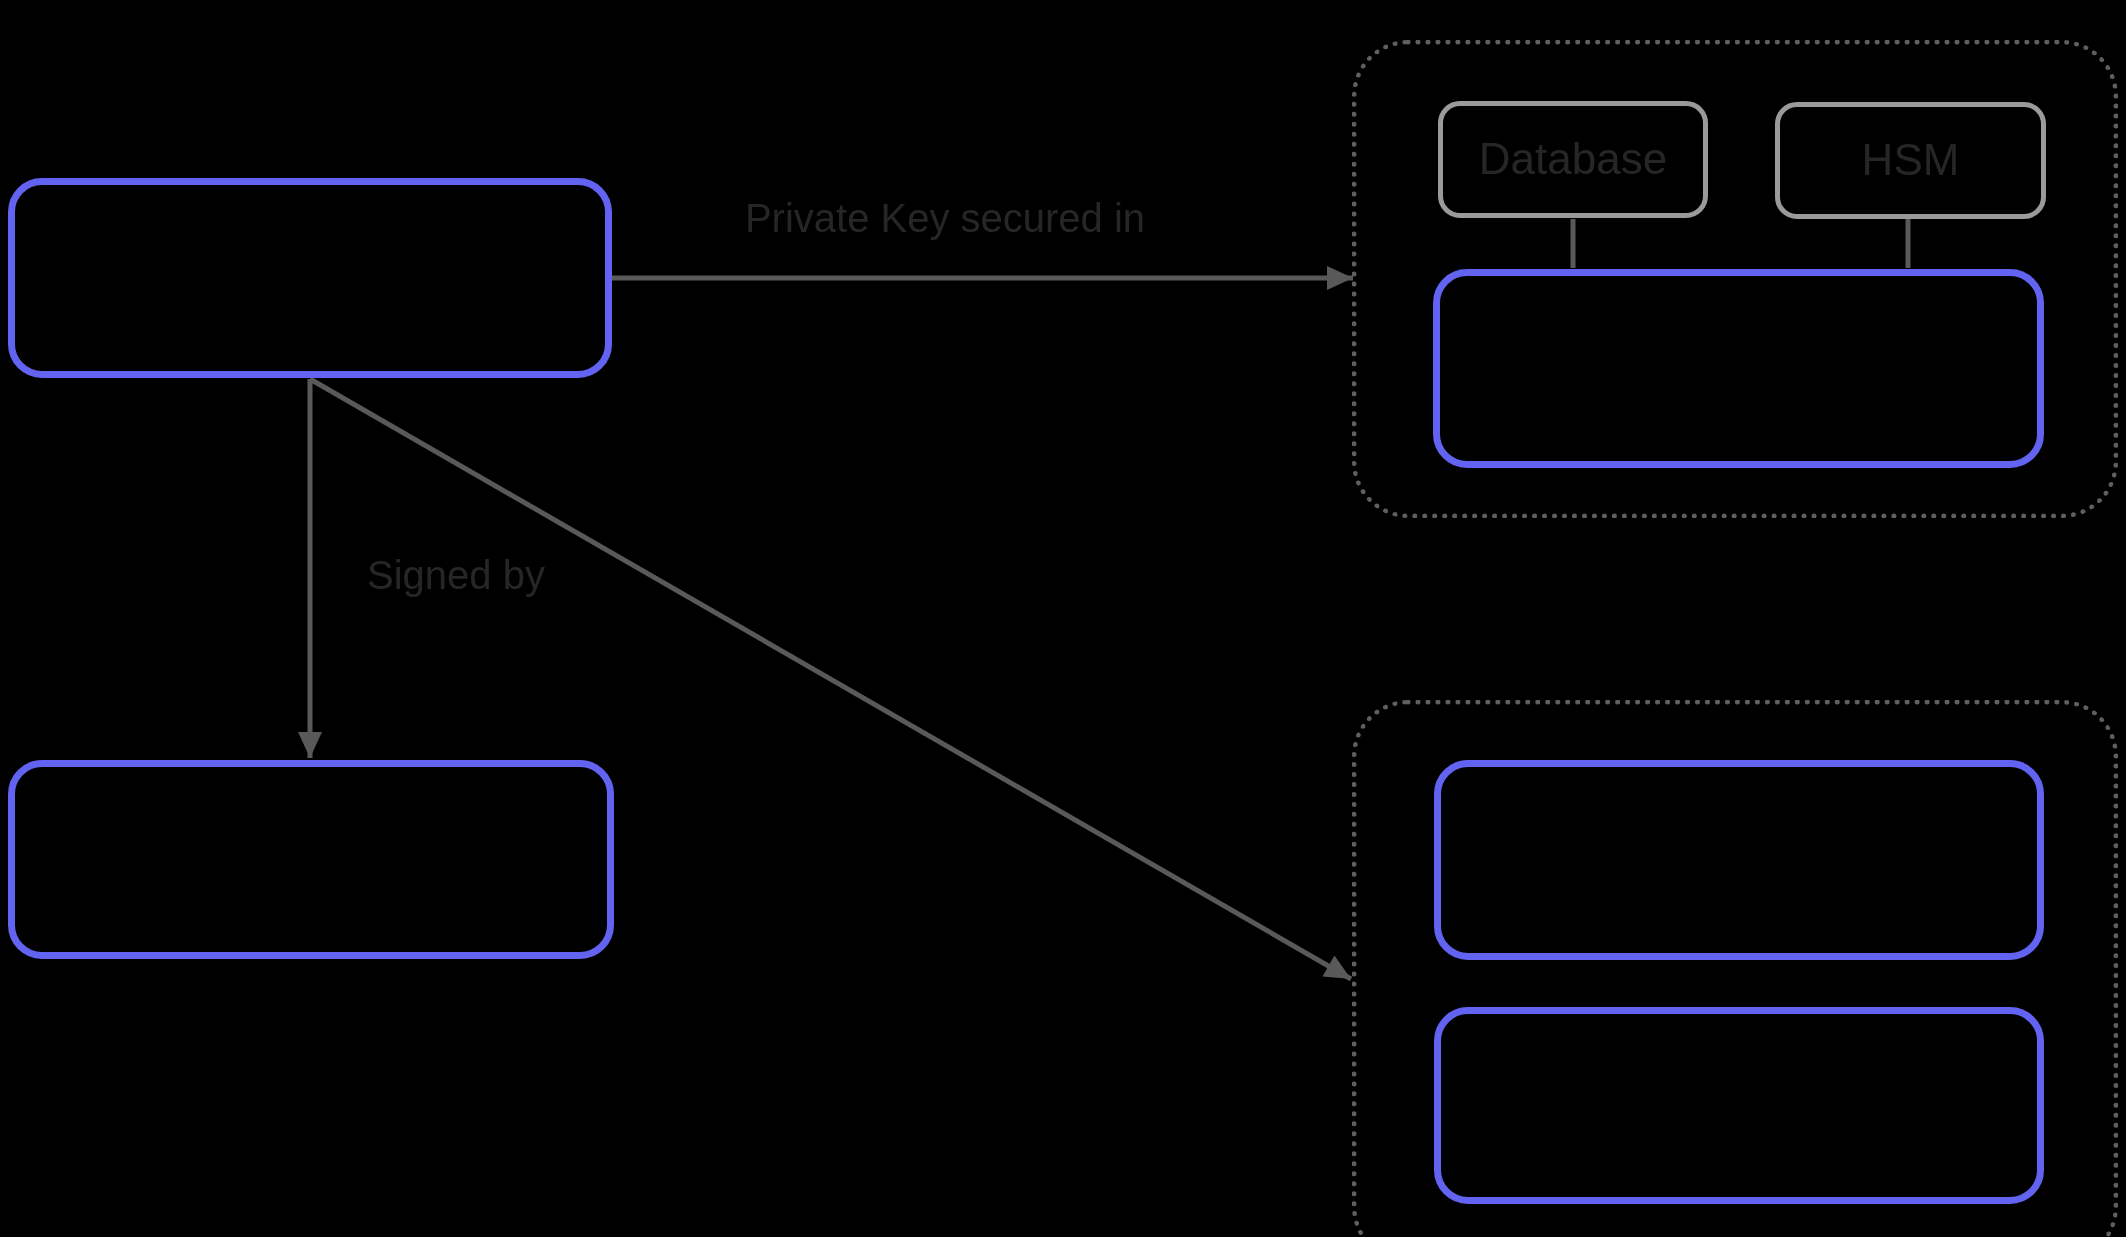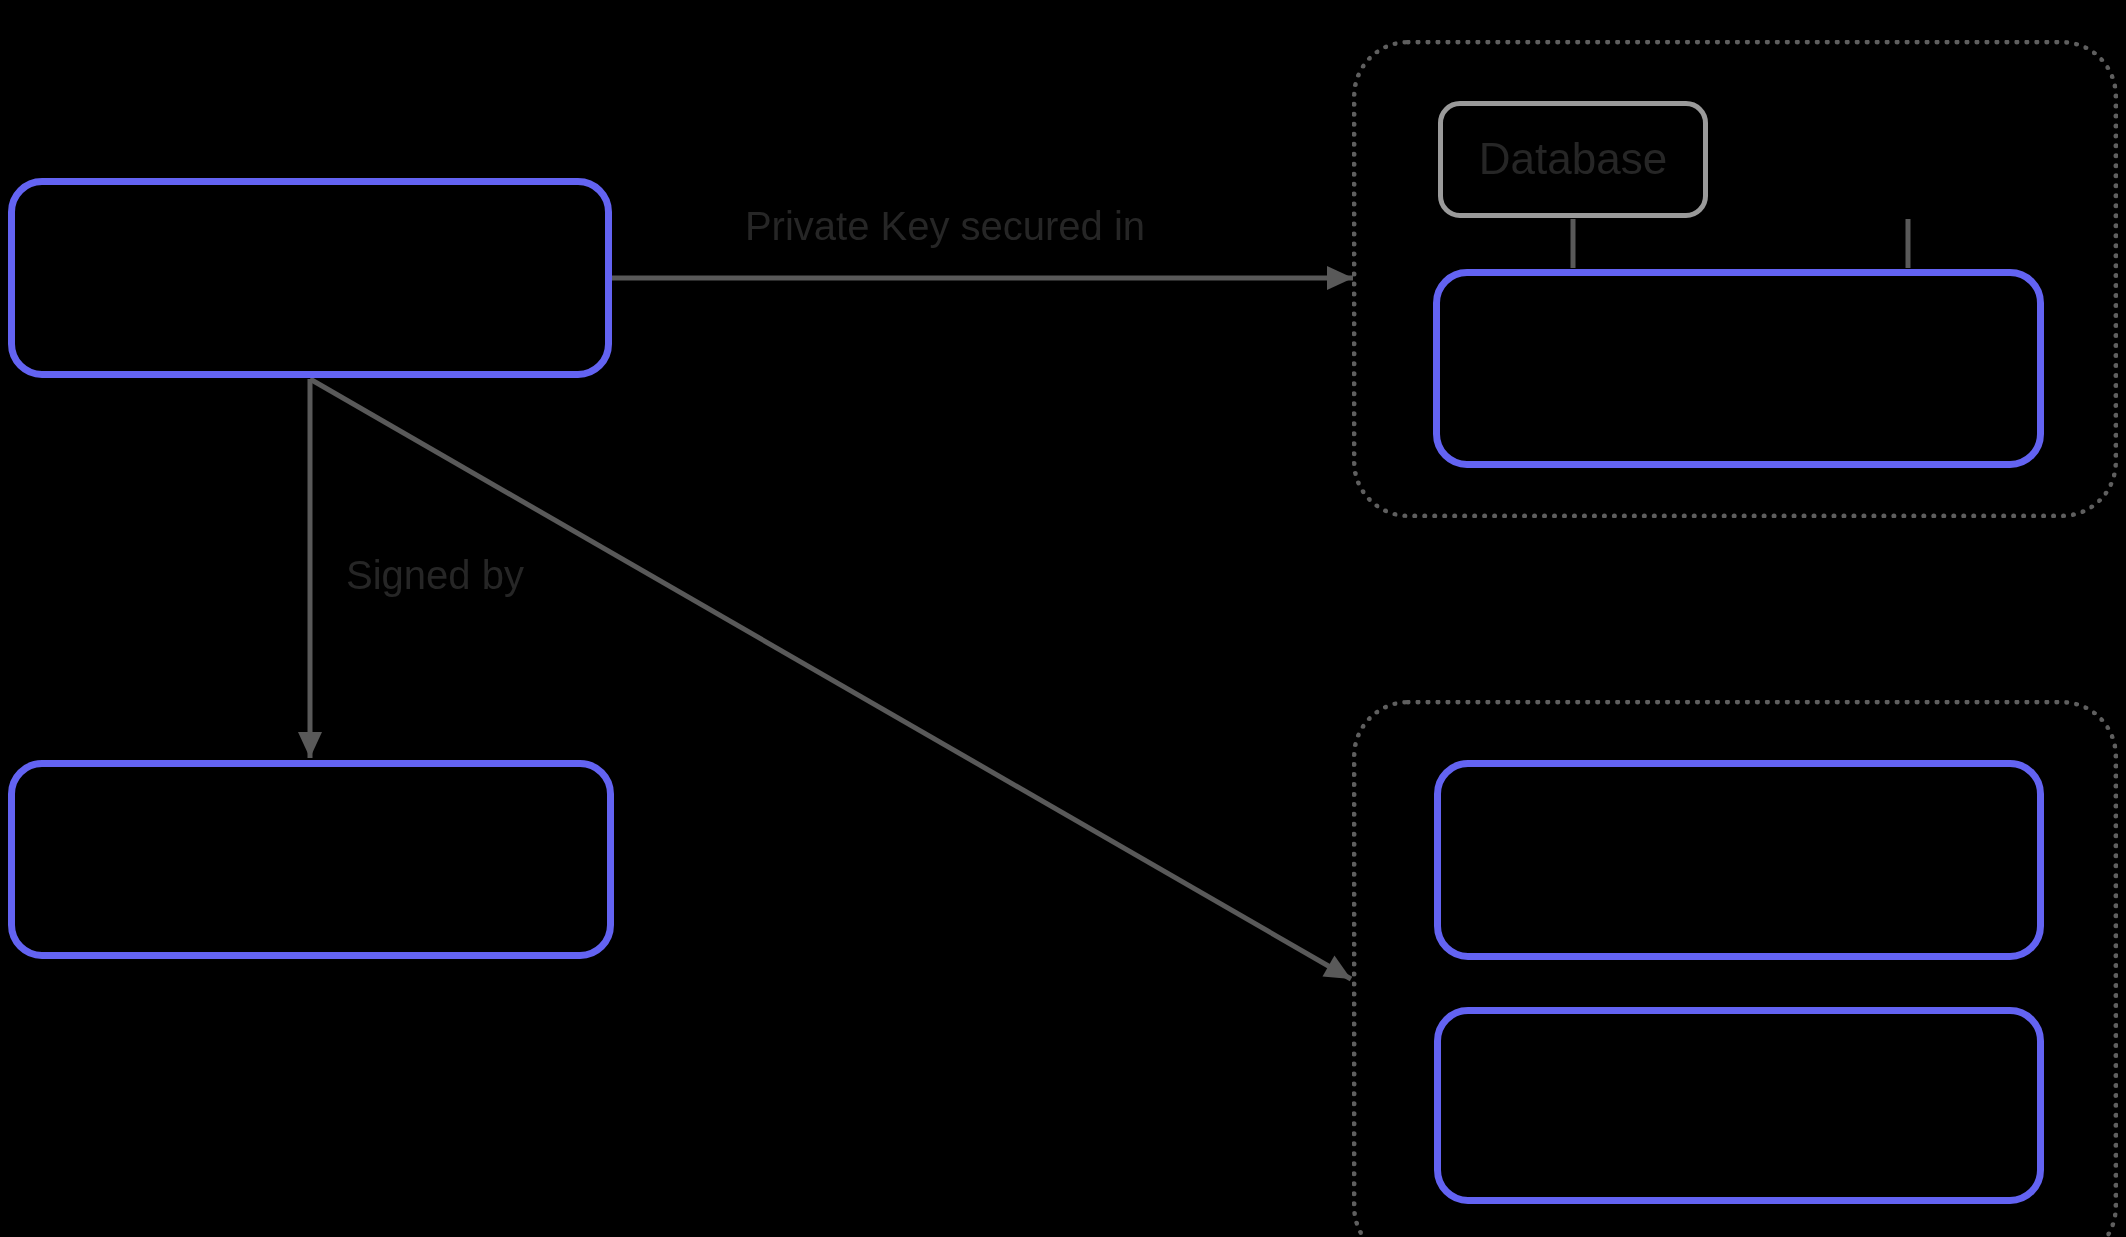--- a/index.html
+++ b/index.html
@@ -61,22 +61,22 @@
   
   #node-top-left   {left:8px;   top:146px; width:604px; height:200px;}
   #node-bottom-left{left:8px;   top:728px; width:606px; height:199px;}
   #group-storage   {left:1352px;top:8px;   width:766px; height:478px;}
   #box-database    {left:1438px;top:69px;  width:270px; height:117px;}
   #box-hsm         {left:1775px;top:70px;  width:271px; height:117px;}
   #node-storage    {left:1433px;top:237px; width:611px; height:199px;}
   #group-policies  {left:1352px;top:668px; width:766px; height:563px;}
   #node-policy-1   {left:1434px;top:728px; width:610px; height:200px;}
   #node-policy-2   {left:1434px;top:975px; width:610px; height:197px;}
-  #label-private-key{left:945px;top:194px;}
-  #label-signed-by  {left:435px;top:543px;}
+  #label-private-key{left:945px;top:186px;}
+  #label-signed-by  {left:456px;top:543px;}
   #label-policies   {left:977px;top:577px;}
 </style>
 </head>
 <body>
 
 <div class="canvas">
 
   <svg class="wires">
     <defs>
       <marker id="arrowhead" viewBox="0 0 30 30" markerWidth="30" markerHeight="30" refX="27" refY="15" orient="auto" markerUnits="userSpaceOnUse">
@@ -91,20 +91,23 @@
   </svg>
 
   <div id="node-top-left" class="blue-node"></div>
 
   <div id="node-bottom-left" class="blue-node"></div>
 
   <div id="group-storage" class="dotted-group"></div>
   <div id="box-database" class="gray-box">
     <span>Database</span>
   </div>
+  <div id="box-hsm" class="gray-box">
+    <span>HSM</span>
+  </div>
   <div id="node-storage" class="blue-node"></div>
 
   <div id="group-policies" class="dotted-group"></div>
   <div id="node-policy-1" class="blue-node"></div>
   <div id="node-policy-2" class="blue-node"></div>
 
   <div id="label-private-key" class="edge-label">Private Key secured in</div>
   <div id="label-signed-by" class="edge-label">Signed by</div>
 
 </div>

